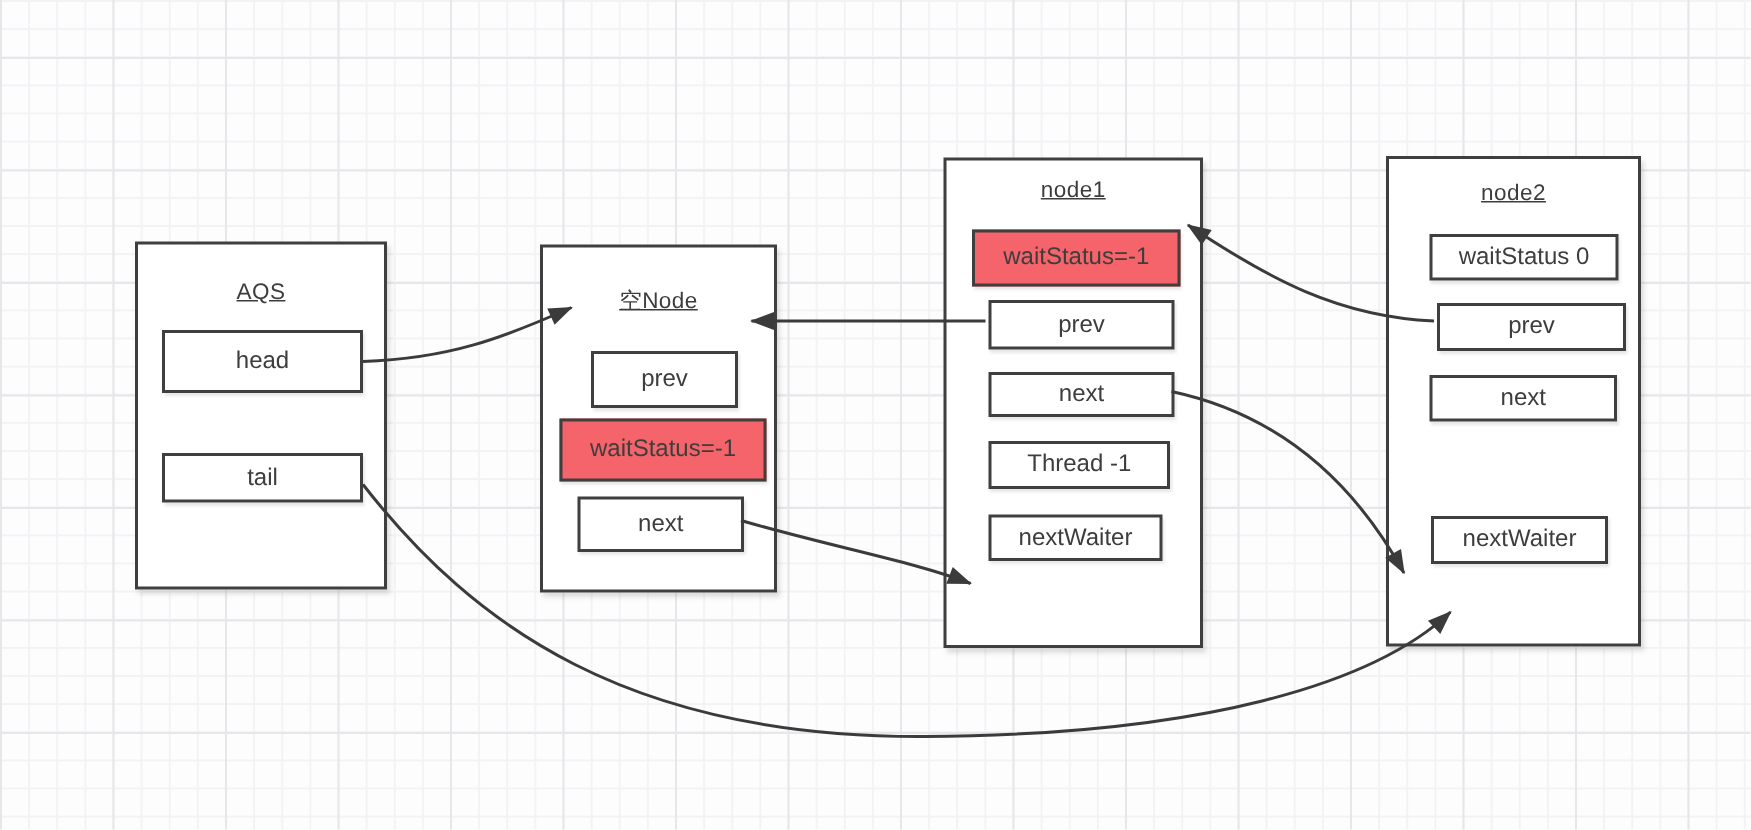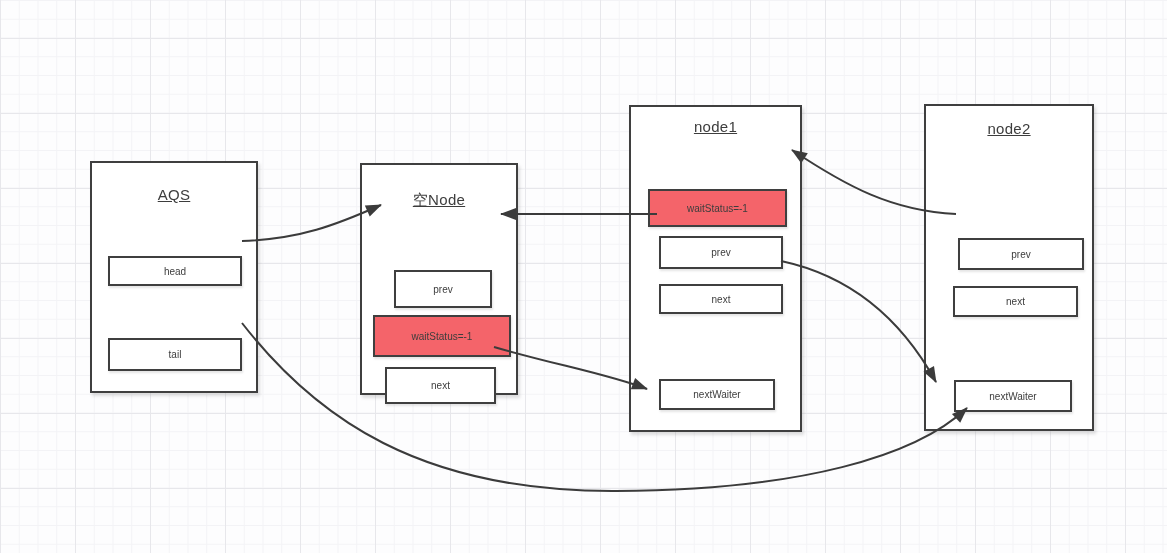--- a/index.html
+++ b/index.html
@@ -32,60 +32,61 @@
     font-size:15px;
     letter-spacing:.3px;
     text-decoration:underline;
   }
   .field{
     position:absolute;
     background:#ffffff;
     border:2px solid #3f3f3f;
     box-sizing:border-box;
     display:flex;align-items:center;justify-content:center;
-    font-size:10px;
+    font-size:16px;
     box-shadow:1px 2px 2px rgba(110,110,110,.18);
-    margin-top:36px;
   }
   .field.hl{background:#f4646a}
   svg.arrows{
     position:absolute;left:0;top:0;
     z-index:2;
     pointer-events:none;
   }
   svg.arrows path{stroke:#3b3b3b;stroke-width:2;fill:none}
 </style>
 </head>
 <body>
 
 <div id="canvas">
 
   <div class="node" style="left:90px;top:161px;width:168px;height:232px">
     <div class="title" style="top:23px">AQS</div>
-    <div class="field" style="left:16px;top:57px;width:134px;height:30px">head</div>
+    <div class="field" style="left:16px;top:57px;width:134px;height:42px">head</div>
     <div class="field" style="left:16px;top:139px;width:134px;height:33px">tail</div>
   </div>
 
   <div class="node" style="left:360px;top:163px;width:158px;height:232px">
     <div class="title" style="top:26px">空Node</div>
     <div class="field" style="left:32px;top:69px;width:98px;height:38px">prev</div>
     <div class="field hl" style="left:11px;top:114px;width:138px;height:42px">waitStatus=-1</div>
     <div class="field" style="left:23px;top:166px;width:111px;height:37px">next</div>
   </div>
 
   <div class="node" style="left:629px;top:105px;width:173px;height:327px">
     <div class="title" style="top:11px">node1</div>
     <div class="field hl" style="left:17px;top:46px;width:139px;height:38px">waitStatus=-1</div>
     <div class="field" style="left:28px;top:93px;width:124px;height:33px">prev</div>
     <div class="field" style="left:28px;top:141px;width:124px;height:30px">next</div>
+    <div class="field" style="left:28px;top:187px;width:121px;height:32px">Thread -1</div>
     <div class="field" style="left:28px;top:236px;width:116px;height:31px">nextWaiter</div>
   </div>
 
   <div class="node" style="left:924px;top:104px;width:170px;height:327px">
     <div class="title" style="top:14px">node2</div>
+    <div class="field" style="left:27px;top:50px;width:126px;height:31px">waitStatus 0</div>
     <div class="field" style="left:32px;top:96px;width:126px;height:32px">prev</div>
     <div class="field" style="left:27px;top:144px;width:125px;height:31px">next</div>
     <div class="field" style="left:28px;top:238px;width:118px;height:32px">nextWaiter</div>
   </div>
 
   <svg class="arrows" width="1167" height="553" viewBox="0 0 1167 553">
     <defs>
       <marker id="ah" markerUnits="userSpaceOnUse" markerWidth="20" markerHeight="16" refX="17" refY="8" orient="auto">
         <path d="M2,2 L18,8 L2,14 Z" style="fill:#3b3b3b;stroke:none"></path>
       </marker>

